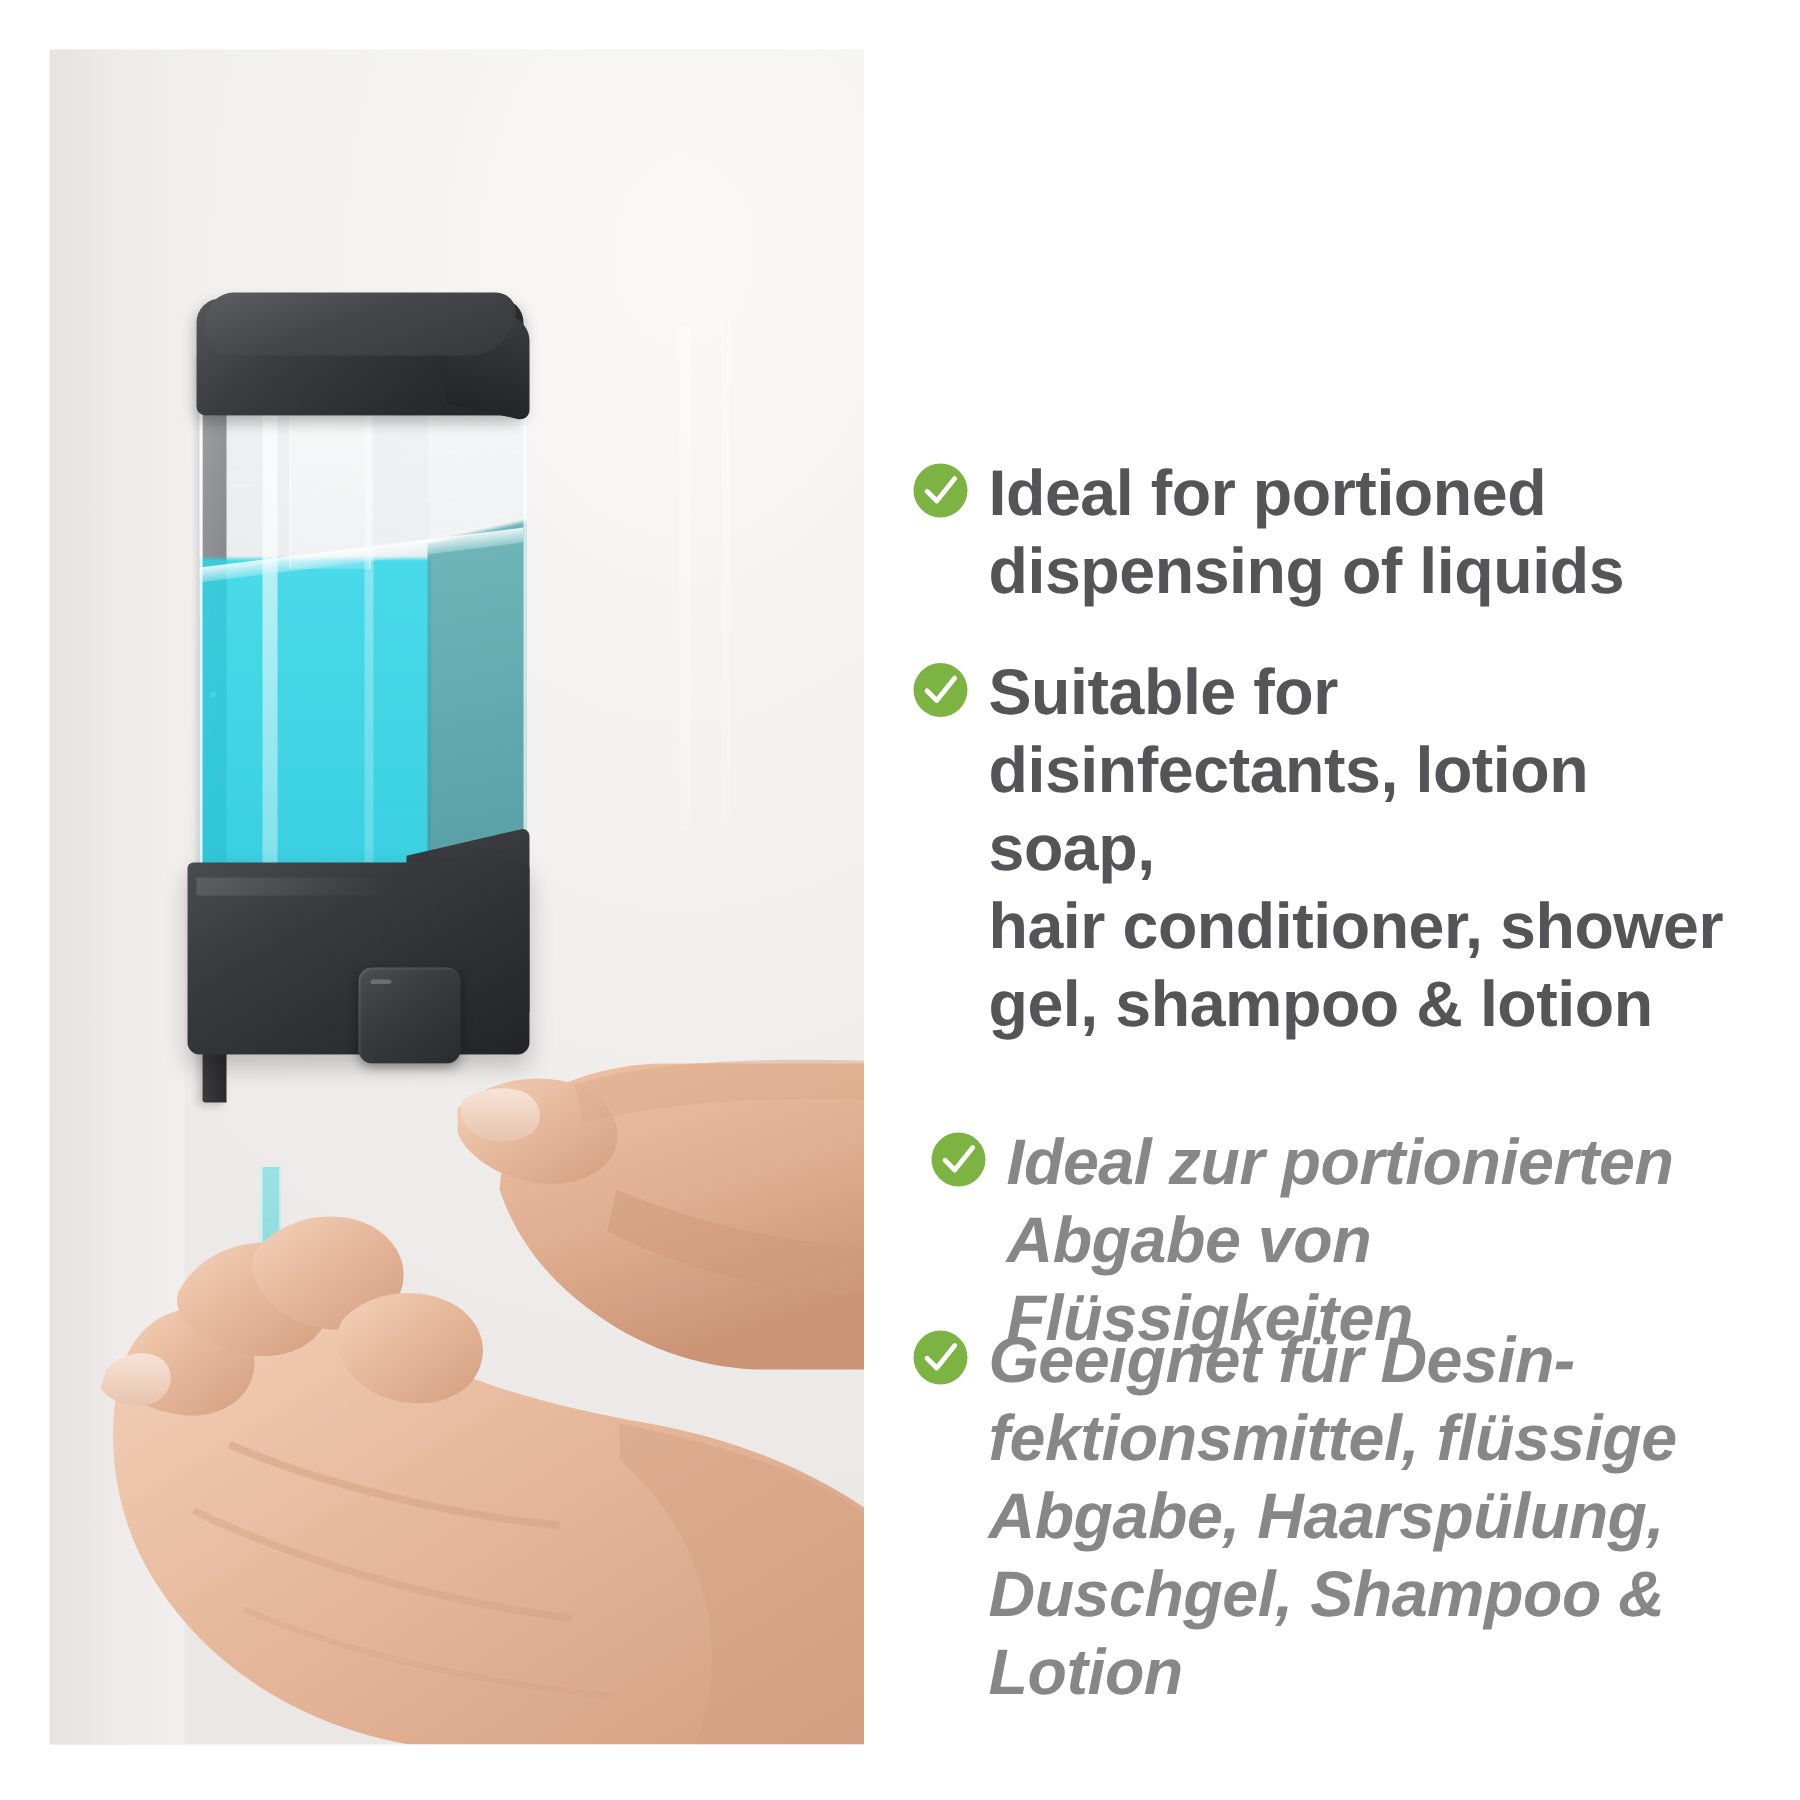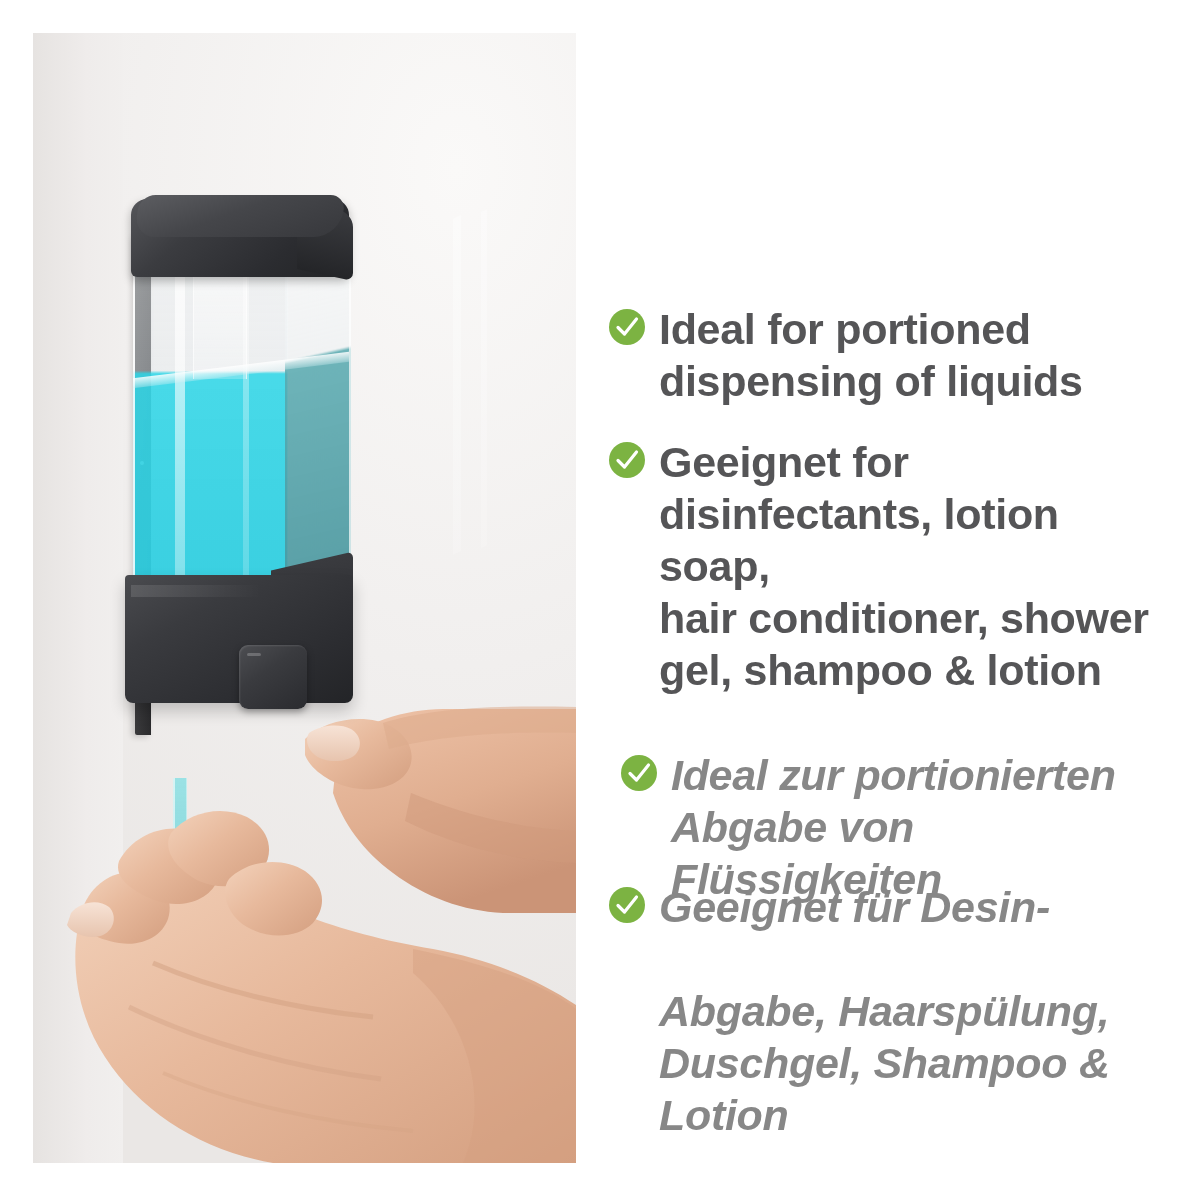--- a/index.html
+++ b/index.html
@@ -299,21 +299,21 @@
     </div>
 
     <div class="bullet b2">
       <span class="check">
         <svg width="38" height="38" viewBox="0 0 38 38">
           <circle cx="19" cy="19" r="18" fill="#7cb342"></circle>
           <path d="M10 19.5 L16.5 26 L28.5 11" stroke="#ffffff" stroke-width="3.2" fill="none" stroke-linecap="round" stroke-linejoin="round"></path>
         </svg>
       </span>
       <span class="btext en">
-        <span>Geeignet for</span><br>
+        <span>Suitable for</span><br>
         <span>disinfectants, lotion soap,</span><br>
         <span>hair conditioner, shower</span><br>
         <span>gel, shampoo &amp; lotion</span>
       </span>
     </div>
 
     <div class="bullet b3">
       <span class="check">
         <svg width="38" height="38" viewBox="0 0 38 38">
           <circle cx="19" cy="19" r="18" fill="#7cb342"></circle>
@@ -328,21 +328,21 @@
 
     <div class="bullet b4">
       <span class="check">
         <svg width="38" height="38" viewBox="0 0 38 38">
           <circle cx="19" cy="19" r="18" fill="#7cb342"></circle>
           <path d="M10 19.5 L16.5 26 L28.5 11" stroke="#ffffff" stroke-width="3.2" fill="none" stroke-linecap="round" stroke-linejoin="round"></path>
         </svg>
       </span>
       <span class="btext de">
         <span>Geeignet für Desin-</span><br>
-        <br>
+        <span>fektionsmittel, flüssige</span><br>
         <span>Abgabe, Haarspülung,</span><br>
         <span>Duschgel, Shampoo &amp;</span><br>
         <span>Lotion</span>
       </span>
     </div>
 
   </div>
 </div>
 
 </body></html>

